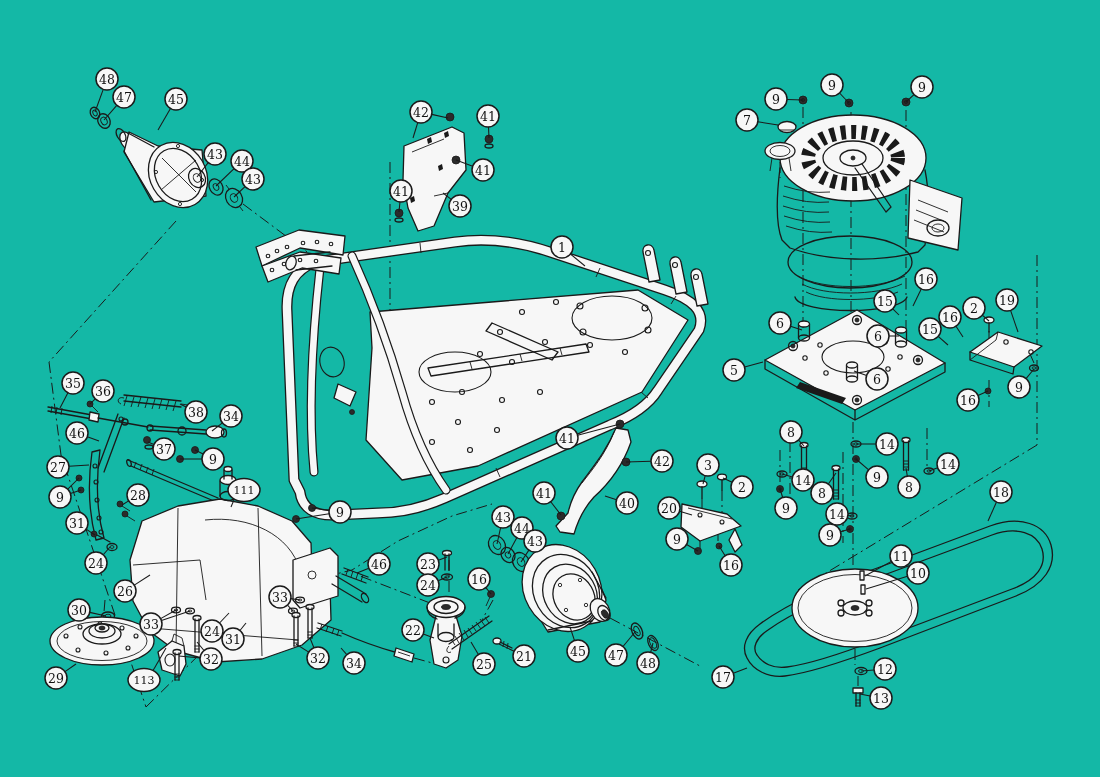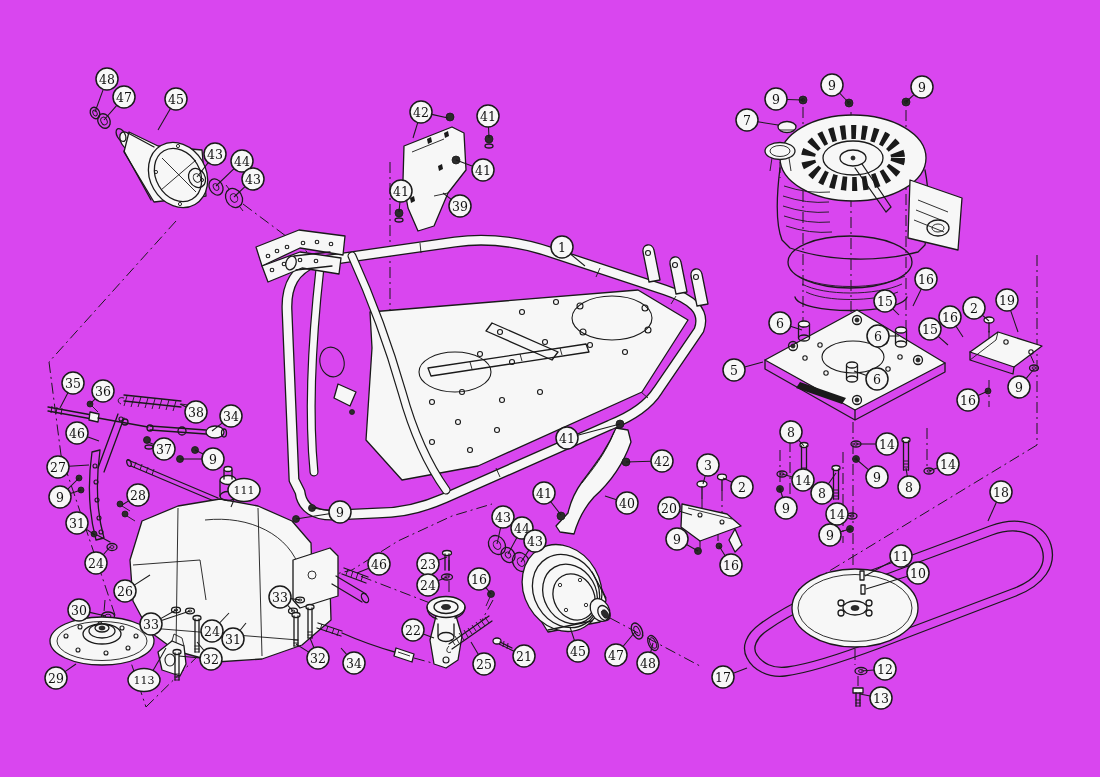--- a/index.html
+++ b/index.html
@@ -1,16 +1,16 @@
 <!DOCTYPE html>
 <html><head>
 <meta charset="utf-8">
 <style>
   html,body{margin:0;padding:0;background:#f7f7f7;}
-  .stage{position:relative;width:1100px;height:777px;background:#d946ef;overflow:hidden;
+  .stage{position:relative;width:1100px;height:777px;background:#14b8a6;overflow:hidden;
          font-family:"DejaVu Serif", serif;}
   svg{position:absolute;inset:0;}
   .ln{stroke:#1a1a1a;stroke-width:1.3;fill:none;stroke-linecap:round;stroke-linejoin:round}
   .lnf{stroke:#1a1a1a;stroke-width:1.3;fill:#f7f7f7;stroke-linejoin:round}
   .thin{stroke:#1a1a1a;stroke-width:0.9;fill:none}
   .hole{stroke:#1a1a1a;stroke-width:1.1;fill:none}
   .dark{fill:#2b2b2b;stroke:#1a1a1a;stroke-width:0.8}
   .phantom{stroke:#1a1a1a;stroke-width:1;fill:none;stroke-dasharray:11 4 2 4}
   .leader{stroke:#1a1a1a;stroke-width:1.05}
   .balloon{fill:#f7f7f7;stroke:#1a1a1a;stroke-width:1.5}

